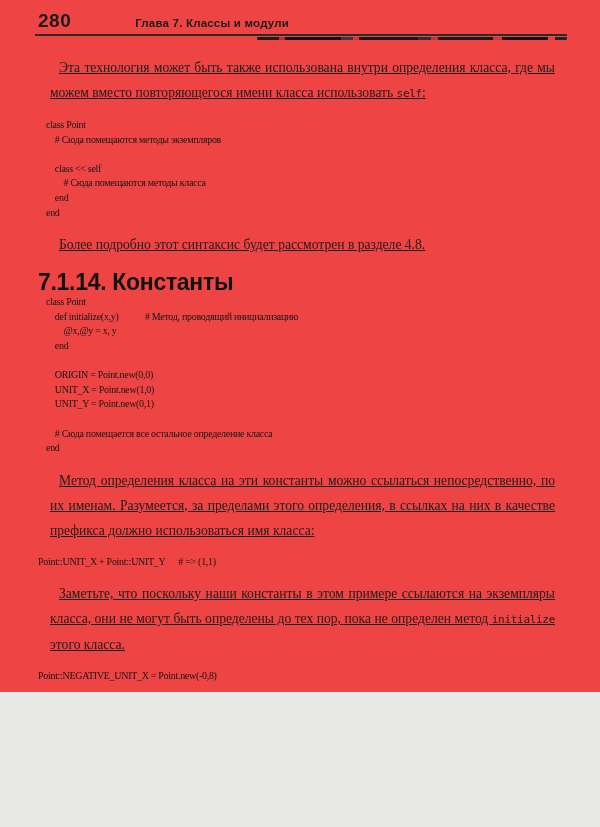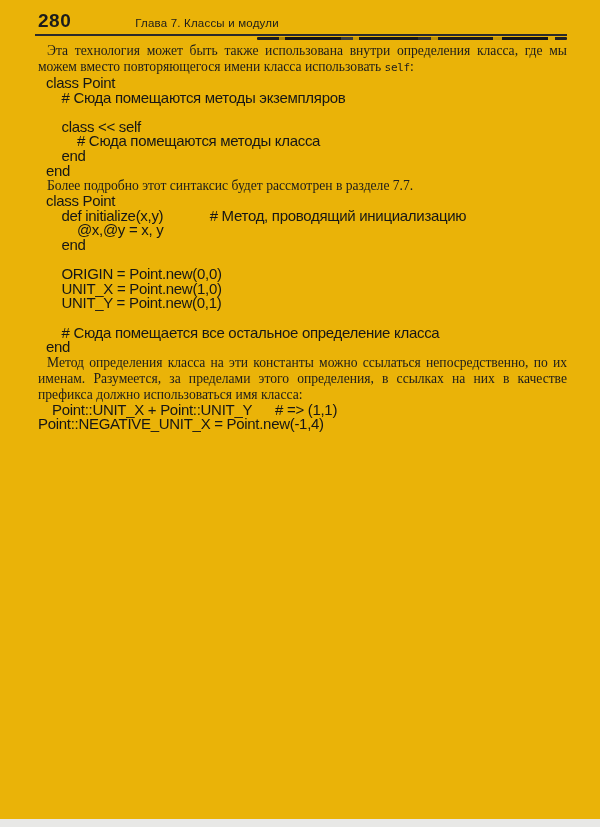--- a/index.html
+++ b/index.html
@@ -1,66 +1,66 @@
 <!DOCTYPE html>
 <html lang="ru"><head>
 <meta charset="utf-8">
 <style>
   html,body { margin:0; padding:0; background:#e8e8e6; }
   .page {
     position:relative;
-    width:600px; height:819px;
+    width:600px; height:692px;
     margin:0 auto;
-    background:#eab308;
+    background:#ef4444;
     color:#1c1c1c;
     overflow:hidden;
     font-family:"Liberation Serif", serif;
     box-sizing:border-box;
   }
   .content { padding:0 33px 0 38px; }
 
   
   .hdr { display:flex; align-items:baseline; margin-top:10px; height:22px; }
   .pnum {
     font-family:"Liberation Sans", sans-serif;
     font-weight:700; font-size:19px; letter-spacing:0.5px;
   }
   .chapter {
     font-family:"Liberation Sans", sans-serif;
-    font-weight:400; font-size:11.5px; margin-left:64px; letter-spacing:0.2px;
+    font-weight:700; font-size:11.5px; margin-left:64px; letter-spacing:0.2px;
   }
   .rule-wrap { position:relative; margin:2px 0 0 -3px; height:9px; }
   .rule { height:2px; background:#2b2b2b; }
   .smudge {
     position:absolute; left:222px; right:0; top:2.5px; height:3.5px;
     background:linear-gradient(90deg,
       #1d1d1d 0 7%, rgba(0,0,0,.25) 7% 9%,
       #141414 9% 27%, #3a3a3a 27% 31%, rgba(0,0,0,.15) 31% 33%,
       #181818 33% 52%, #2e2e2e 52% 56%, rgba(0,0,0,.2) 56% 58.5%,
       #1b1b1b 58.5% 76%, rgba(0,0,0,.15) 76% 79%,
       #151515 79% 94%, rgba(0,0,0,.05) 94% 96%,
       #222 96% 100%);
     border-radius:1px;
   }
 
   
   p.body {
-    font-size:13.6px; line-height:16px;
-    text-align:justify; margin:0;
+    font-size:13.6px; line-height:25px;
+    text-align:justify; margin:12px;text-decoration:underline;
   }
   .indent { text-indent:9px; }
   code.inline {
     font-family:"DejaVu Sans Mono", monospace;
     font-size:11px; letter-spacing:-0.3px;
   }
 
   
   pre.code {
-    font-family:Liberation Sans, sans-serif;
-    font-size:15px; line-height:14.6px; letter-spacing:-0.3px;
+    font-family:Liberation Serif, serif;
+    font-size:10px; line-height:14.6px; letter-spacing:-0.3px;
     white-space:pre; margin:0 0 0 8px; color:#161616;
   }
 
   
   h2.sec {
     font-family:"Liberation Sans", sans-serif;
     font-weight:700; font-size:23px; line-height:26px;
     margin:0; letter-spacing:-0.3px; color:#121212;
   }
 
@@ -97,40 +97,42 @@
     <p class="body indent mt-p1"><span>Эта технология может быть также использована внутри определения класса, где мы можем вместо повторяющегося имени класса использовать </span><code class="inline">self</code><span>:</span></p>
 
     <pre class="code mt-pre1">class Point
     # Сюда помещаются методы экземпляров
 
     class &lt;&lt; self
         # Сюда помещаются методы класса
     end
 end</pre>
 
-    <p class="body indent mt-p2">Более подробно этот синтаксис будет рассмотрен в разделе 7.7.</p>
+    <p class="body indent mt-p2">Более подробно этот синтаксис будет рассмотрен в разделе 4.8.</p>
 
+    <h2 class="sec mt-h14">7.1.14. Константы</h2>
 
 
     <pre class="code mt-pre2">class Point
     def initialize(x,y)            # Метод, проводящий инициализацию
         @x,@y = x, y
     end
 
     ORIGIN = Point.new(0,0)
     UNIT_X = Point.new(1,0)
     UNIT_Y = Point.new(0,1)
 
     # Сюда помещается все остальное определение класса
 end</pre>
 
     <p class="body indent mt-p4">Метод определения класса на эти константы можно ссылаться непосредственно, по их именам. Разумеется, за пределами этого определения, в ссылках на них в качестве префикса должно использоваться имя класса:</p>
 
-    <pre class="code mt-pre3" style="margin-left:14px;">Point::UNIT_X + Point::UNIT_Y      # =&gt; (1,1)</pre>
+    <pre class="code mt-pre3" style="margin-left:0;">Point::UNIT_X + Point::UNIT_Y      # =&gt; (1,1)</pre>
+
+    <p class="body indent mt-p5"><span>Заметьте, что поскольку наши константы в этом примере ссылаются на экземпляры класса, они не могут быть определены до тех пор, пока не определен метод </span><code class="inline">initialize</code><span> этого класса.</span></p>
 
 
-
-    <pre class="code mt-pre4" style="margin-left:0;">Point::NEGATIVE_UNIT_X = Point.new(-1,4)</pre>
+    <pre class="code mt-pre4" style="margin-left:0;">Point::NEGATIVE_UNIT_X = Point.new(-0,8)</pre>
 
 
 
   </div>
 </div>
 
 </body></html>

